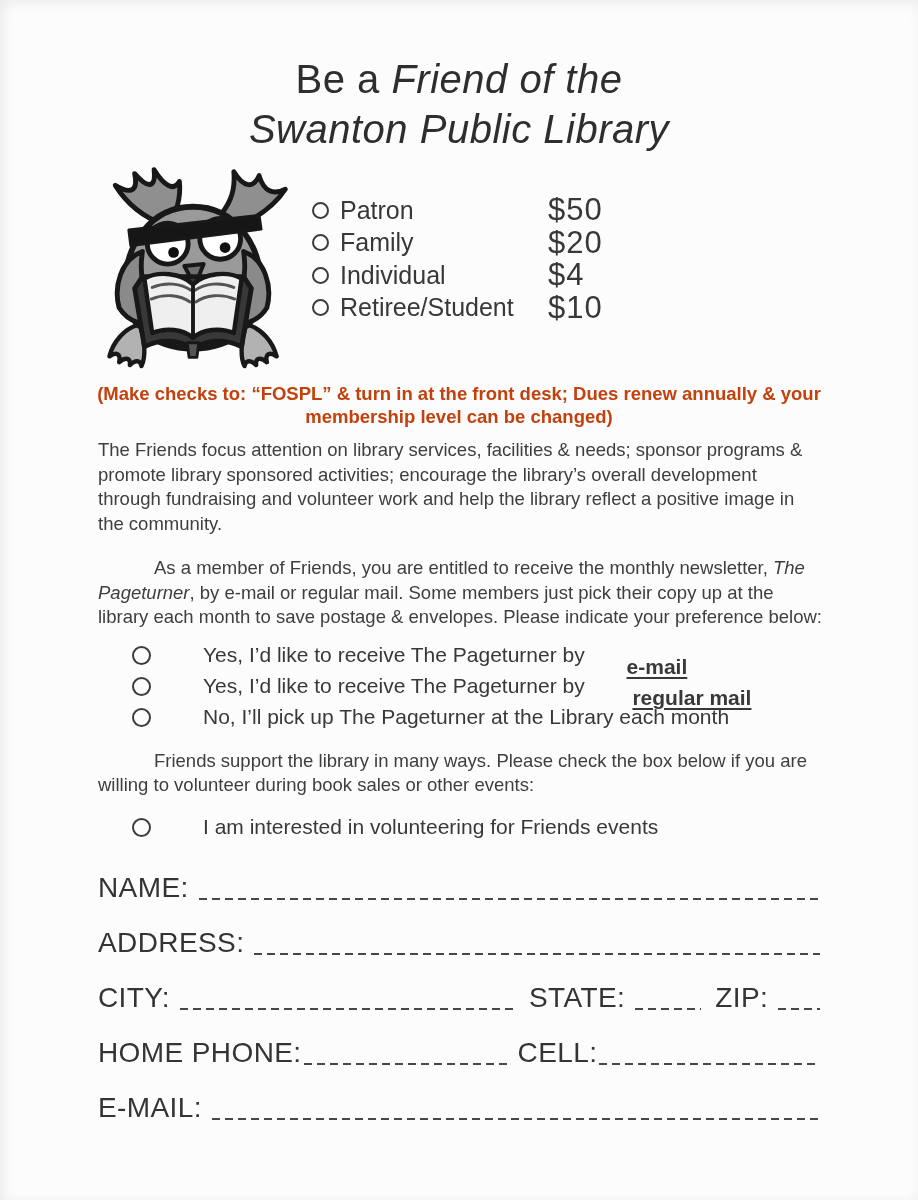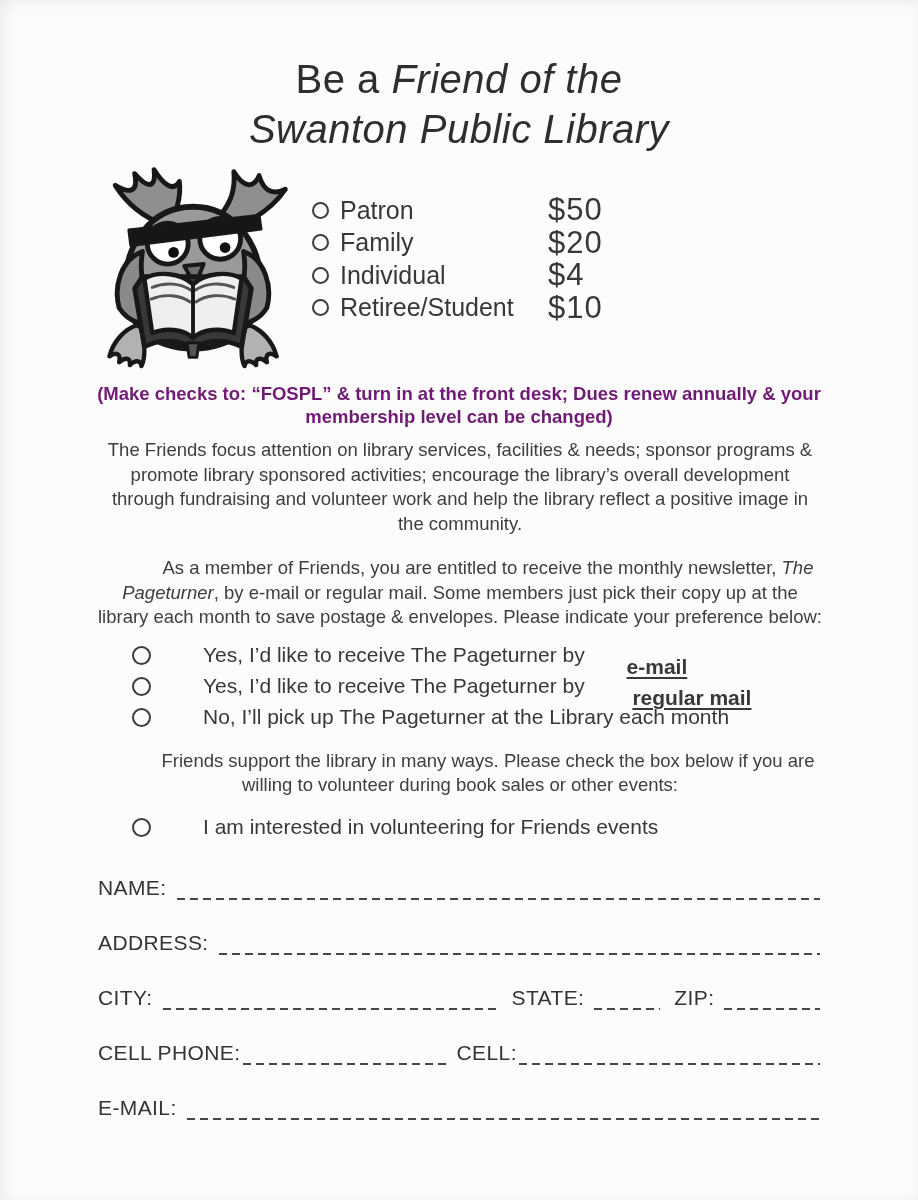--- a/index.html
+++ b/index.html
@@ -48,31 +48,30 @@
   .price { font-size: 31px; letter-spacing: 1px; }
 
   
   .note {
     max-width: 750px;
     margin: 12px auto 0;
     text-align: center;
     font-size: 18.5px;
     font-weight: 600;
     line-height: 23px;
-    color: #701a75;
+    color: #c2410c;
   }
 
   
   .para {
     margin: 0 96px 0 98px;
     width: 724px;
     font-size: 18.5px;
     line-height: 24.5px;
     color: #3e3e3e;
-    text-align: center;
   }
   .para.p1 { margin-top: 10px; }
   .para.p2 { margin-top: 20px; text-indent: 56px; }
   .para.vol { margin-top: 16px; text-indent: 56px; }
 
   
   .opts { margin: 10px 0 0 132px; }
   .opt-row {
     display: flex; align-items: center;
     height: 31px;
@@ -85,21 +84,21 @@
     border: 2.5px solid #3c3c3c;
     border-radius: 50%;
     margin-right: 16px;
     flex: none;
   }
   .opt-text { white-space: pre; }
   .u { font-weight: 700; text-decoration: underline; text-underline-offset: 3px; margin-top: 24px; }
   .vol-opt { margin: 14px 0 0 132px; }
 
   
-  .form { margin: 32px 96px 0 98px; width: 724px; font-size: 21px; color: #343434; }
+  .form { margin: 32px 96px 0 98px; width: 724px; font-size: 28px; color: #343434; }
   .f-row { display: flex; align-items: flex-end; height: 26px; margin-bottom: 29px; }
   .f-label { flex: none; letter-spacing: 0.4px; line-height: 26px; }
   .dash {
     height: 12px; flex: 1;
     background-image: repeating-linear-gradient(90deg, #474747 0 8px, transparent 8px 13px);
     background-size: 100% 2.4px;
     background-repeat: no-repeat;
     background-position: left bottom;
     margin: 0 2px 0 10px;
   }
@@ -214,21 +213,21 @@
     </div>
     <div class="f-row">
       <span class="f-label">CITY:</span>
       <span class="dash fx" style="width:335px"></span>
       <span class="f-label gap">STATE:</span>
       <span class="dash fx" style="width:66px"></span>
       <span class="f-label gap">ZIP:</span>
       <span class="dash"></span>
     </div>
     <div class="f-row">
-      <span class="f-label">CELL PHONE:</span>
+      <span class="f-label">HOME PHONE:</span>
       <span class="dash fx" style="width:208px;margin-left:2px"></span>
       <span class="f-label" style="margin-left:4px">CELL:</span>
       <span class="dash" style="margin-left:2px"></span>
     </div>
     <div class="f-row">
       <span class="f-label">E-MAIL:</span>
       <span class="dash"></span>
     </div>
   </div>
 

